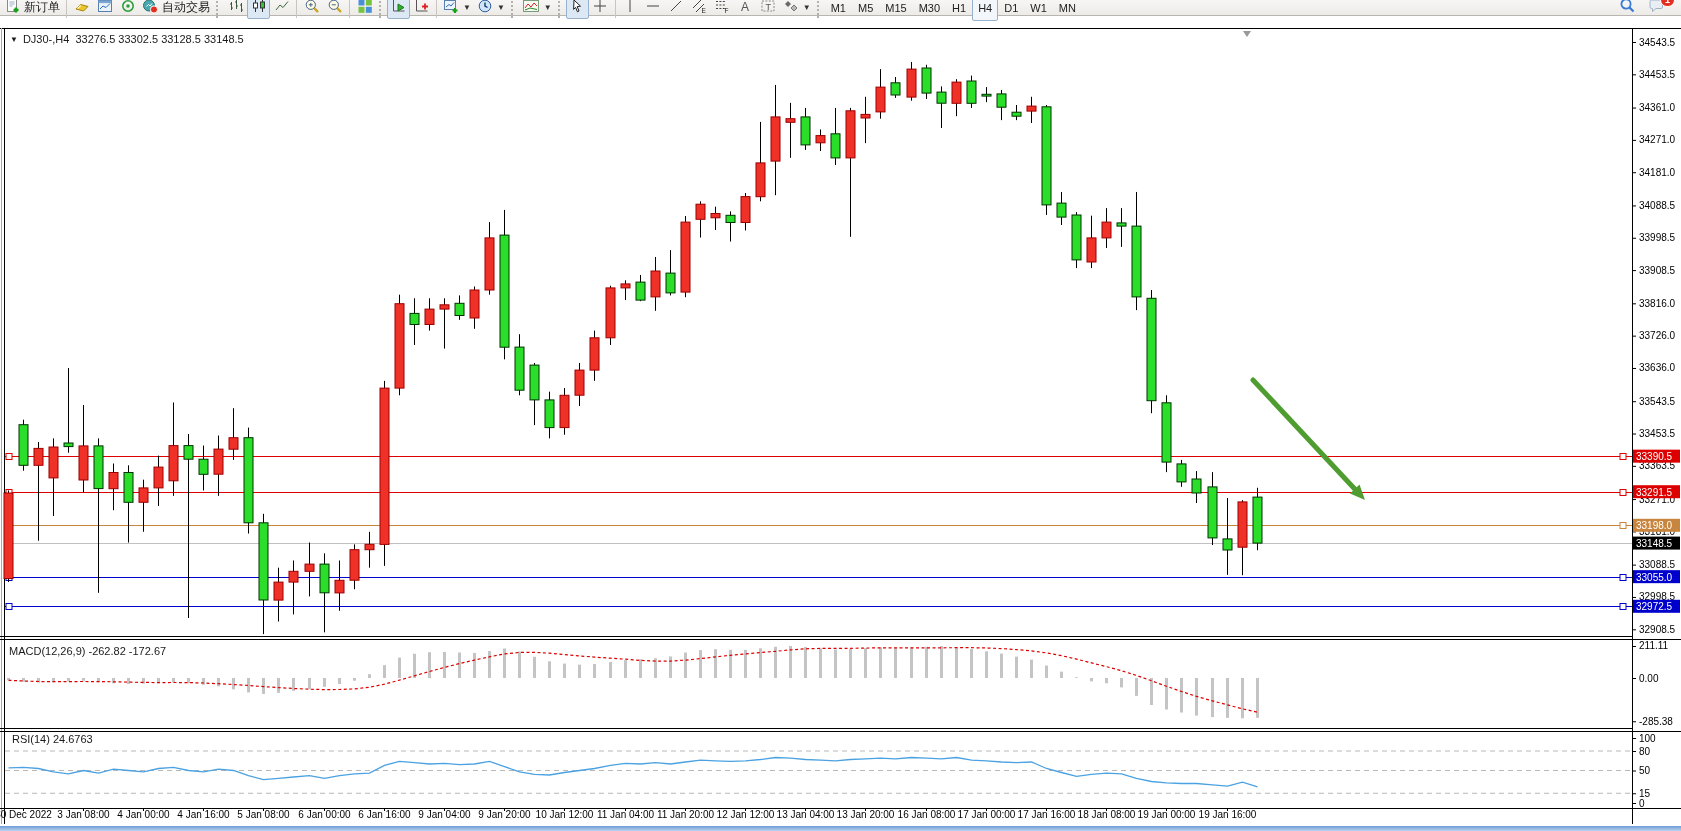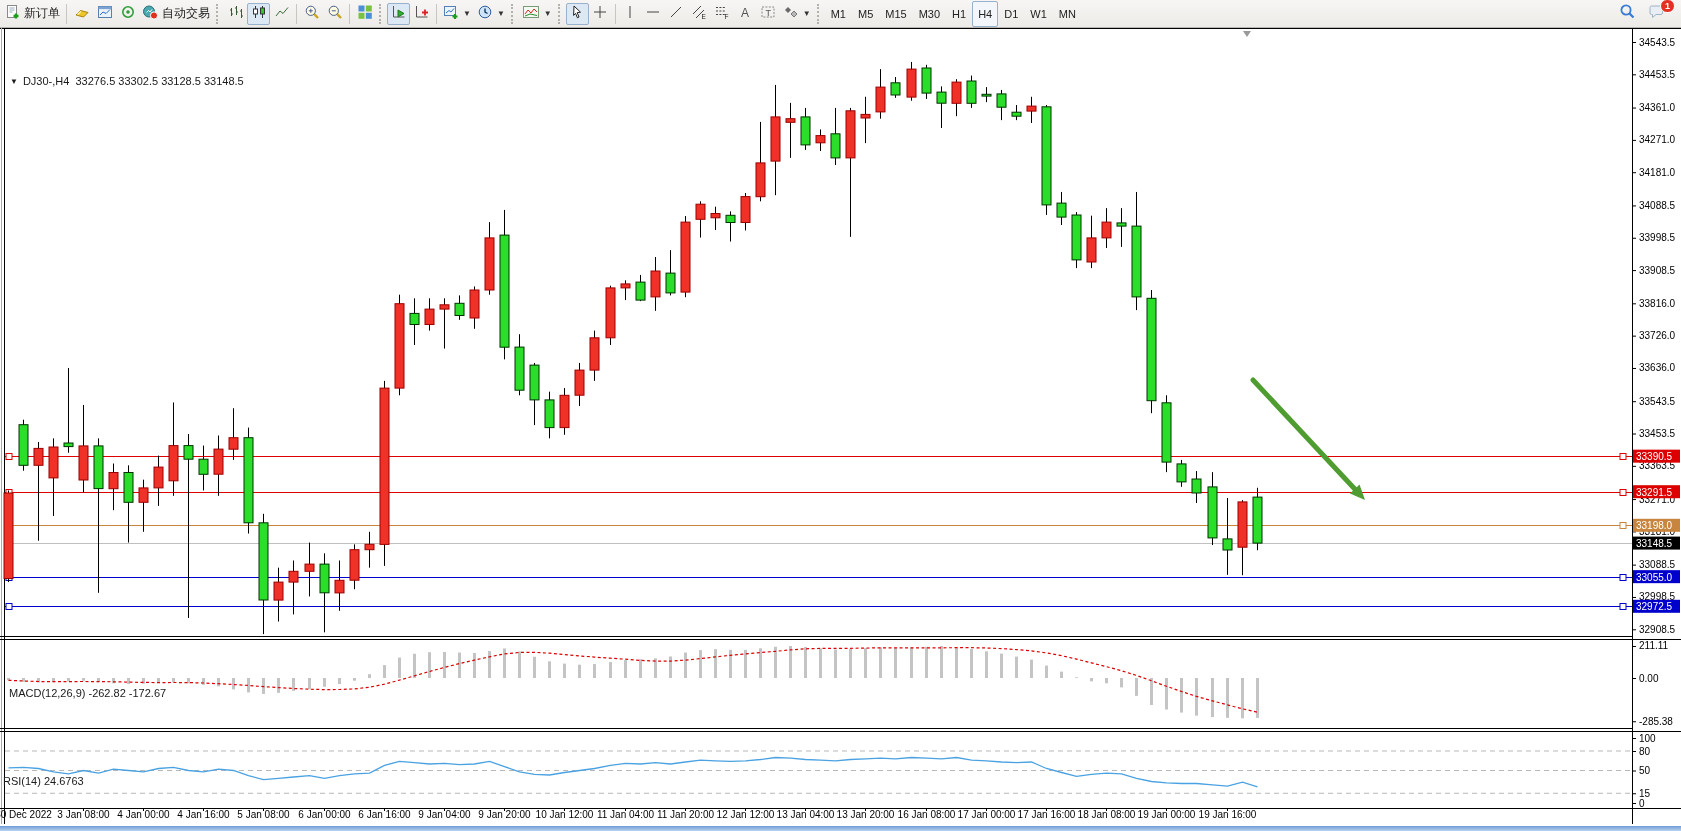--- a/index.html
+++ b/index.html
@@ -1,36 +1,36 @@
 <!DOCTYPE html>
 <html><head>
 <meta charset="utf-8">
 <style>
   html,body{margin:0;padding:0;background:#fff;font-family:"Liberation Sans",sans-serif;}
   #app{position:relative;width:1681px;height:831px;overflow:hidden;background:#fff;}
   
-  #toolbar{position:absolute;left:0;top:0;width:1681px;height:28px;background:linear-gradient(#f7f6f4,#edebe8);
+  #toolbar{position:absolute;left:0;top:0;width:1681px;height:16px;background:linear-gradient(#f7f6f4,#edebe8);
     border-bottom:1px solid #b9b6b2;display:flex;align-items:center;padding:0 2px;box-sizing:border-box;z-index:5;}
   .tb{height:22px;min-width:23px;display:flex;align-items:center;justify-content:center;gap:3px;
       border:1px solid transparent;border-radius:2px;padding:0 2px;box-sizing:border-box;cursor:default;}
   .tb.pressed{border:1px solid #98b1cc;background:#dde8f5;}
   .tb .lbl{font-size:12px;color:#222;white-space:nowrap;}
   .caret{font-size:8px;color:#333;margin-left:1px;}
   .sep{width:1px;height:20px;background:#c9c6c2;margin:0 3px;}
   .grip{width:3px;height:20px;margin:0 3px;border-left:2px dotted #b4b1ad;}
   .tf{font-size:11px;color:#222;padding:2px 5px;height:20px;display:flex;align-items:center;border:1px solid transparent;border-radius:2px;}
   .tf.pressed{border:1px solid #98b1cc;background:#f3f6fa;}
   #tb-right{margin-left:auto;display:flex;align-items:center;gap:6px;padding-right:10px;}
   .badge{position:absolute;top:-5px;right:-7px;background:#e33022;color:#fff;border-radius:8px;font-size:9px;
          padding:1px 4px;border:1px solid #fff;font-weight:bold;}
   
-  .pane-label{position:absolute;font-size:11px;color:#1a1a1a;z-index:3;white-space:pre;margin-top:42px;}
+  .pane-label{position:absolute;font-size:11px;color:#1a1a1a;z-index:3;white-space:pre;}
   #hdr{left:10px;top:33px;}
   #macd-label{left:9px;top:645px;}
-  #rsi-label{left:3px;top:733px;}
+  #rsi-label{left:12px;top:733px;}
   #hdr .tri{font-size:8px;vertical-align:1px;margin-right:5px;}
   #strip{position:absolute;left:0;top:826px;width:1681px;height:5px;background:linear-gradient(#6f9bd6,#b9d3ef);}
   svg text{font-family:"Liberation Sans",sans-serif;}
 </style>
 </head>
 <body>
 
 <div id="app">
 
   <div id="toolbar">

